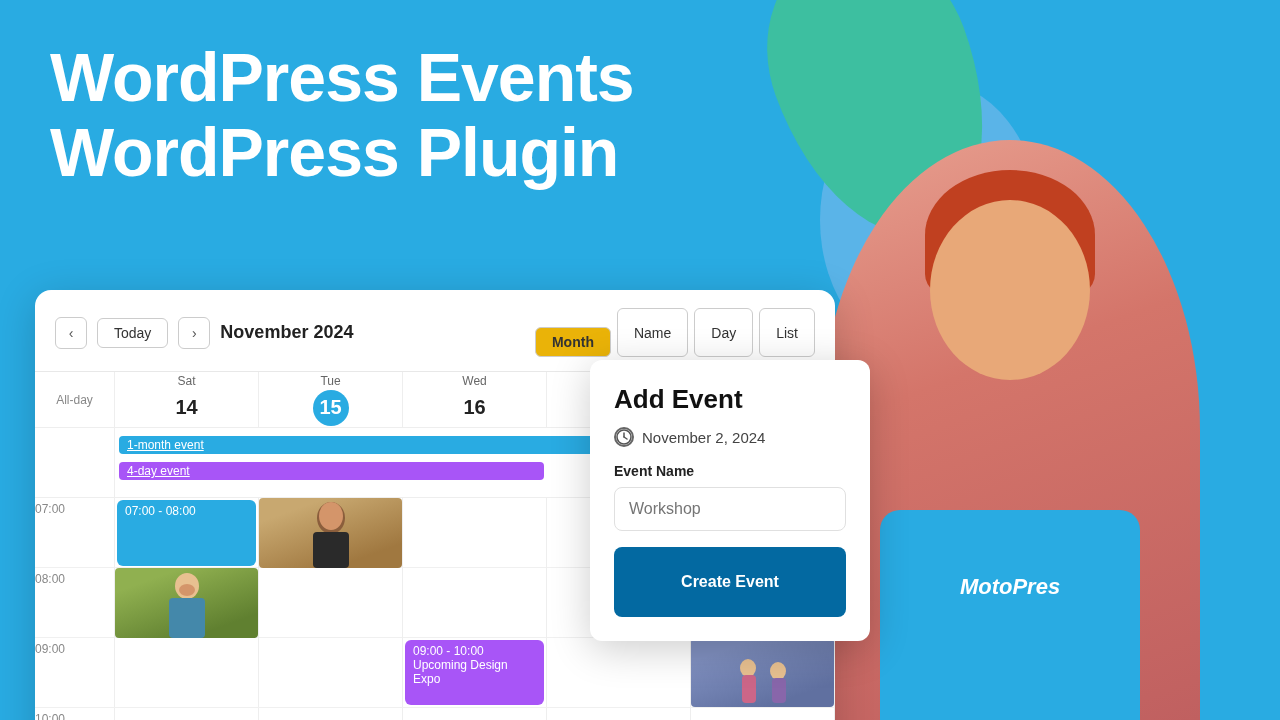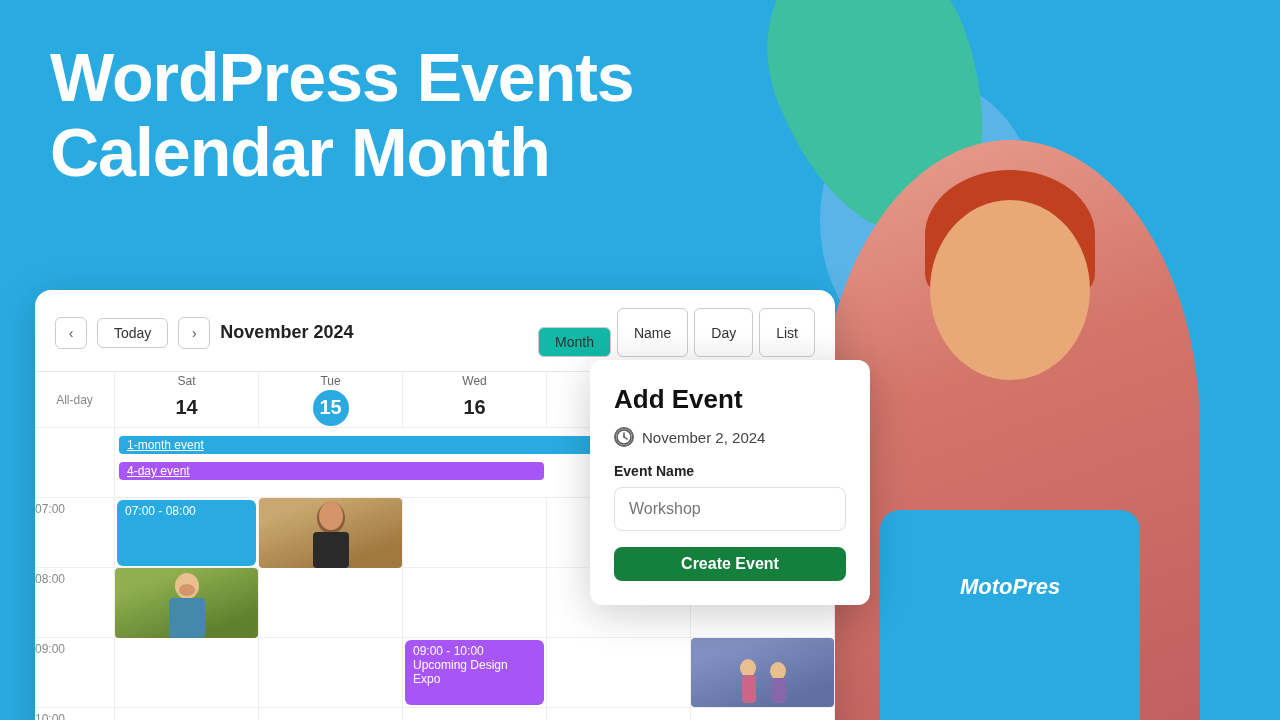--- a/index.html
+++ b/index.html
@@ -196,22 +196,22 @@
     .cal-view-btn {
       padding: 6px 16px;
       border: 1px solid #ccc;
       border-radius: 6px;
       background: white;
       cursor: pointer;
       font-size: 14px;
       color: #333;
     }
     .cal-view-btn.active {
-      background: #14b8a6;
-      font-weight: 400;
+      background: #eab308;
+      font-weight: 700;
       margin-top: 19px;
     }
     .cal-days-header {
       display: grid;
       grid-template-columns: 80px repeat(5, 1fr);
       border-bottom: 1px solid #eee;
       height: 56px;
     }
     .cal-allday-label {
       display: flex;
@@ -364,43 +364,43 @@
       border: 1.5px solid #e0e0e0;
       border-radius: 8px;
       padding: 12px 14px;
       font-size: 16px;
       color: #bbb;
       outline: none;
       margin-bottom: 16px;
     }
     .popup-btn {
       width: 100%;
-      background: #15803d;
+      background: #0369a1;
       color: white;
       border: none;
       border-radius: 8px;
-      padding: 8px;
+      padding: 26px;
       font-size: 16px;
       font-weight: 700;
       cursor: pointer;
     }
   </style>
 </head>
 <body>
 
 <div class="bg-main"></div>
 
 <div class="shape-green"></div>
 <div class="shape-blue"></div>
 <div class="shape-pink"></div>
 <div class="shape-light-blue"></div>
 
 <div class="hero-text">
   <div>WordPress Events</div>
-  <div>Calendar Month</div>
+  <div>WordPress Plugin</div>
 </div>
 
 <div class="person-area">
   <div class="person-placeholder">
     <div class="person-hair"></div>
     <div class="person-head"></div>
     <div class="person-shirt">
       <div class="motopres-logo">MotoPres</div>
     </div>
   </div>

